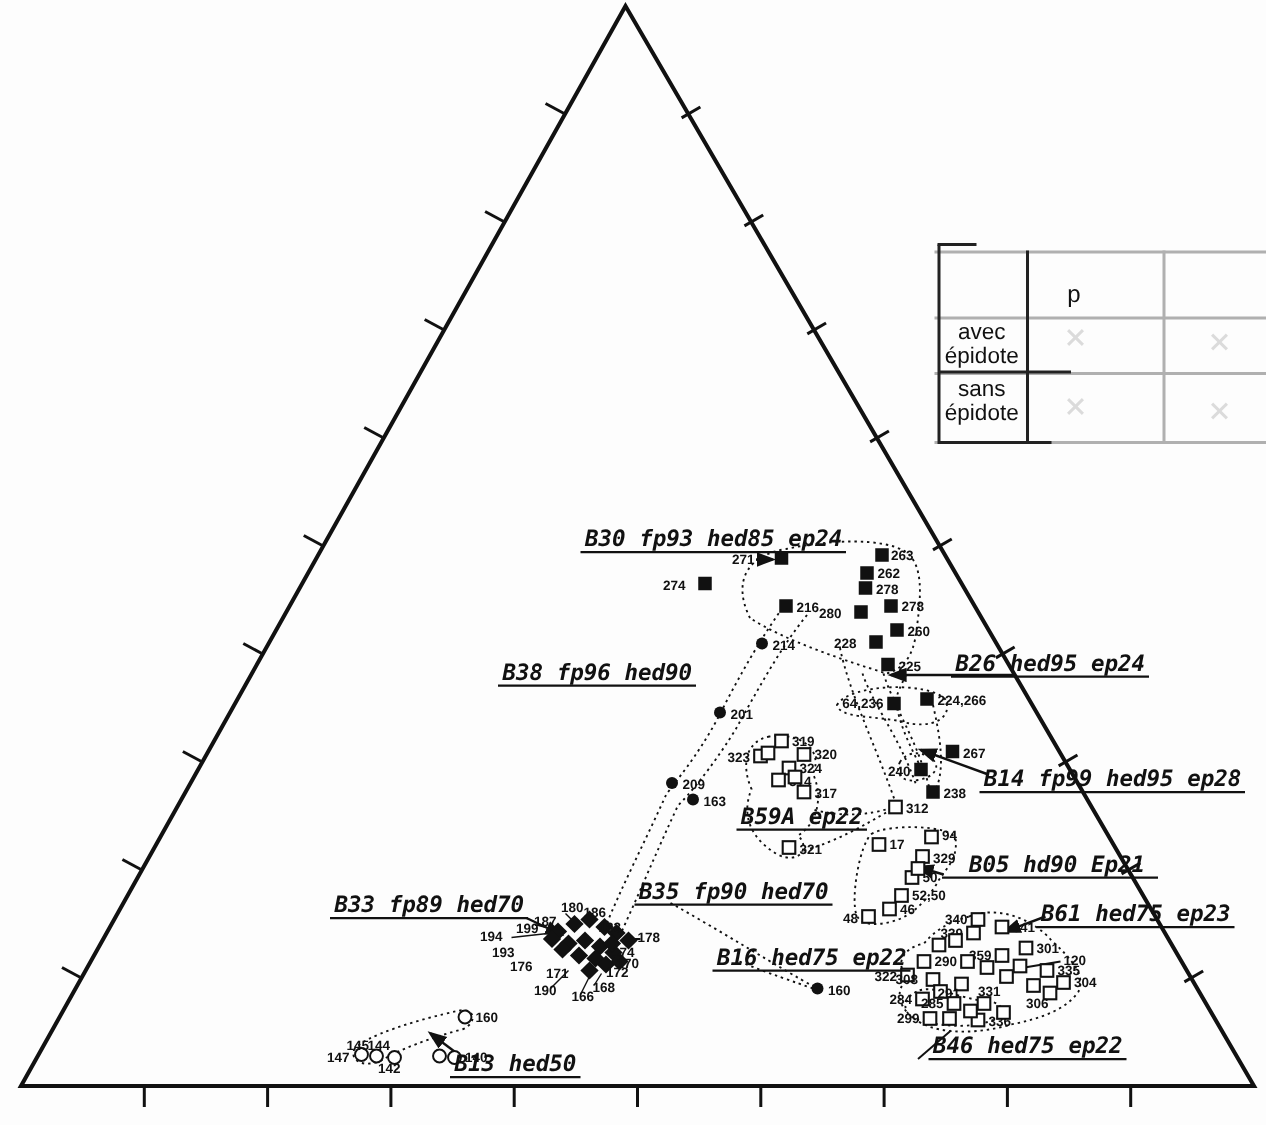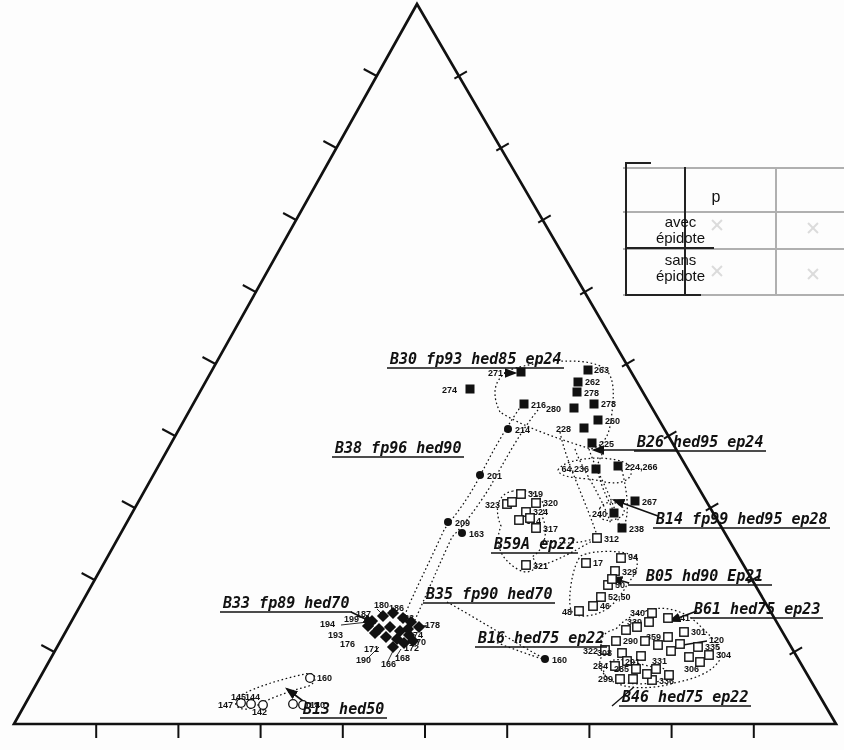--- a/index.html
+++ b/index.html
@@ -10,21 +10,21 @@
   .figure-wrap{position:absolute;inset:0;}
   svg text{user-select:none;}
   .pt-label{font:bold 9px "Liberation Sans",sans-serif;fill:#111;}
   .grp-label{font:italic bold 15px "DejaVu Sans Mono",monospace;fill:#111;}
   
   .legend{position:absolute;left:0;top:0;width:844px;height:750px;pointer-events:none;}
   .lg-line{position:absolute;background:#b0b0b0;}
   .lg-black{position:absolute;background:#222;}
   .lg-text{position:absolute;color:#111;}
   .lg-header{font:16px "Liberation Sans",sans-serif;text-align:center;}
-  .lg-rowlabel{font:15px/1.05 "Liberation Sans",sans-serif;text-align:center;white-space:pre-line;padding-left:26px;}
+  .lg-rowlabel{font:15px/1.05 "Liberation Sans",sans-serif;text-align:center;white-space:pre-line;}
   .faintx{position:absolute;width:14px;height:14px;opacity:0.13;}
   .faintx::before,.faintx::after{
     content:"";position:absolute;left:0;top:6px;width:14px;height:2px;background:#000;
   }
   .faintx::before{transform:rotate(45deg);}
   .faintx::after{transform:rotate(-45deg);}
 </style>
 </head>
 <body>
 

